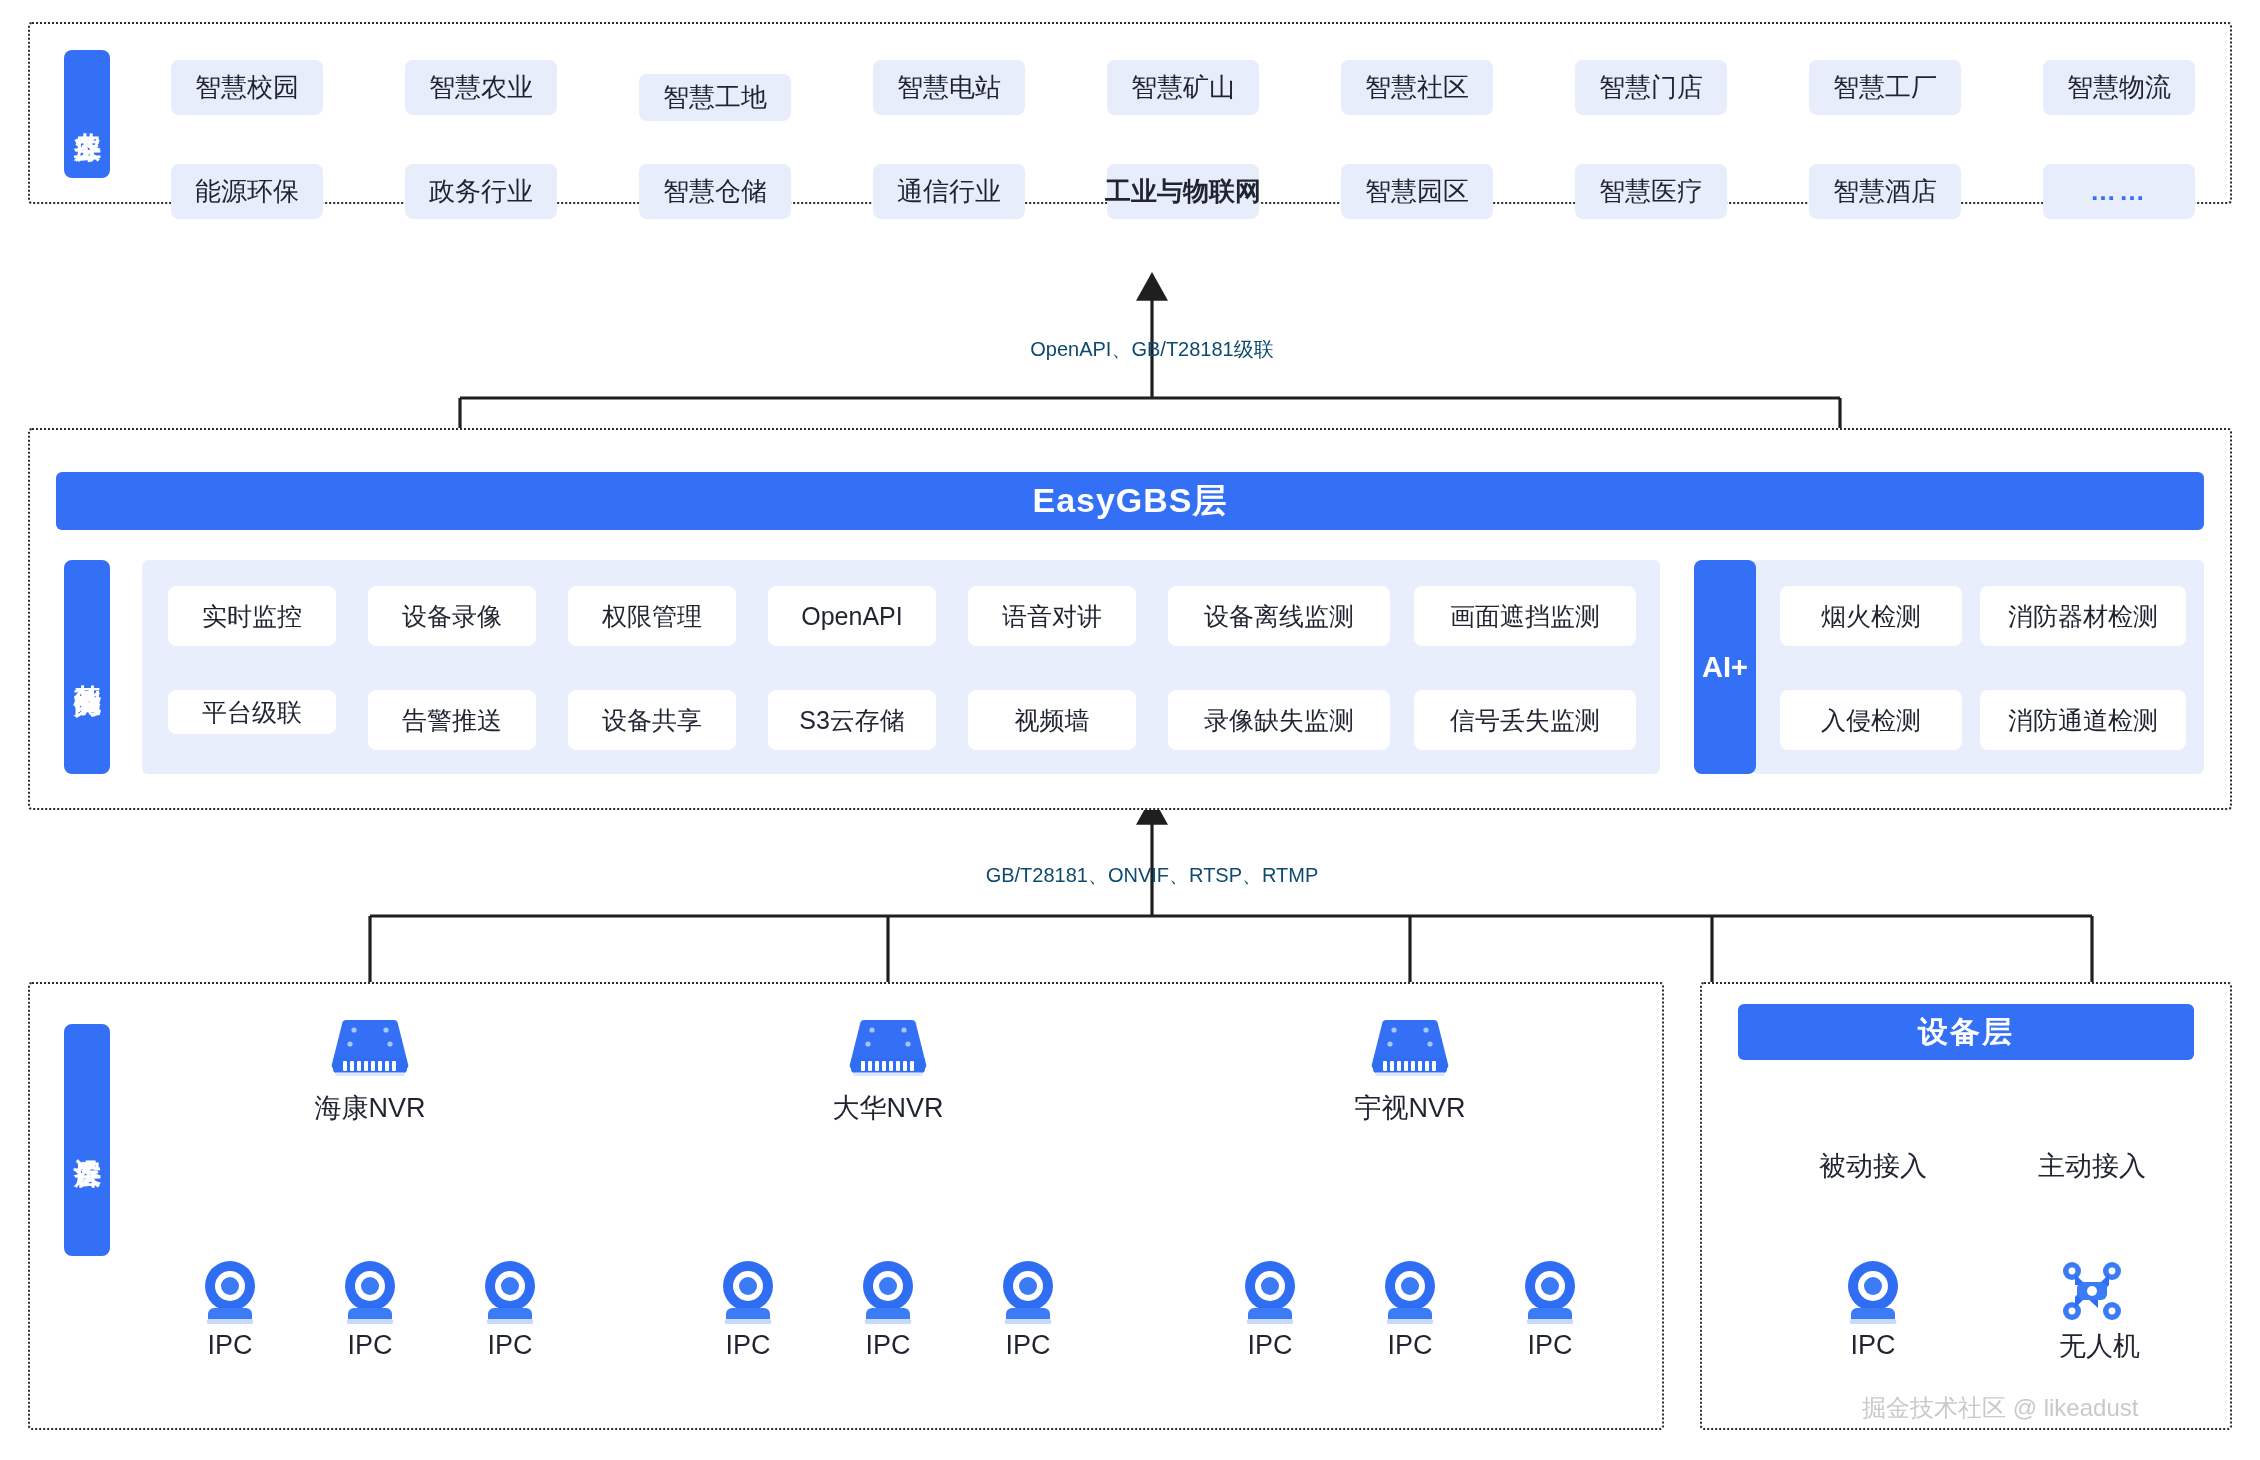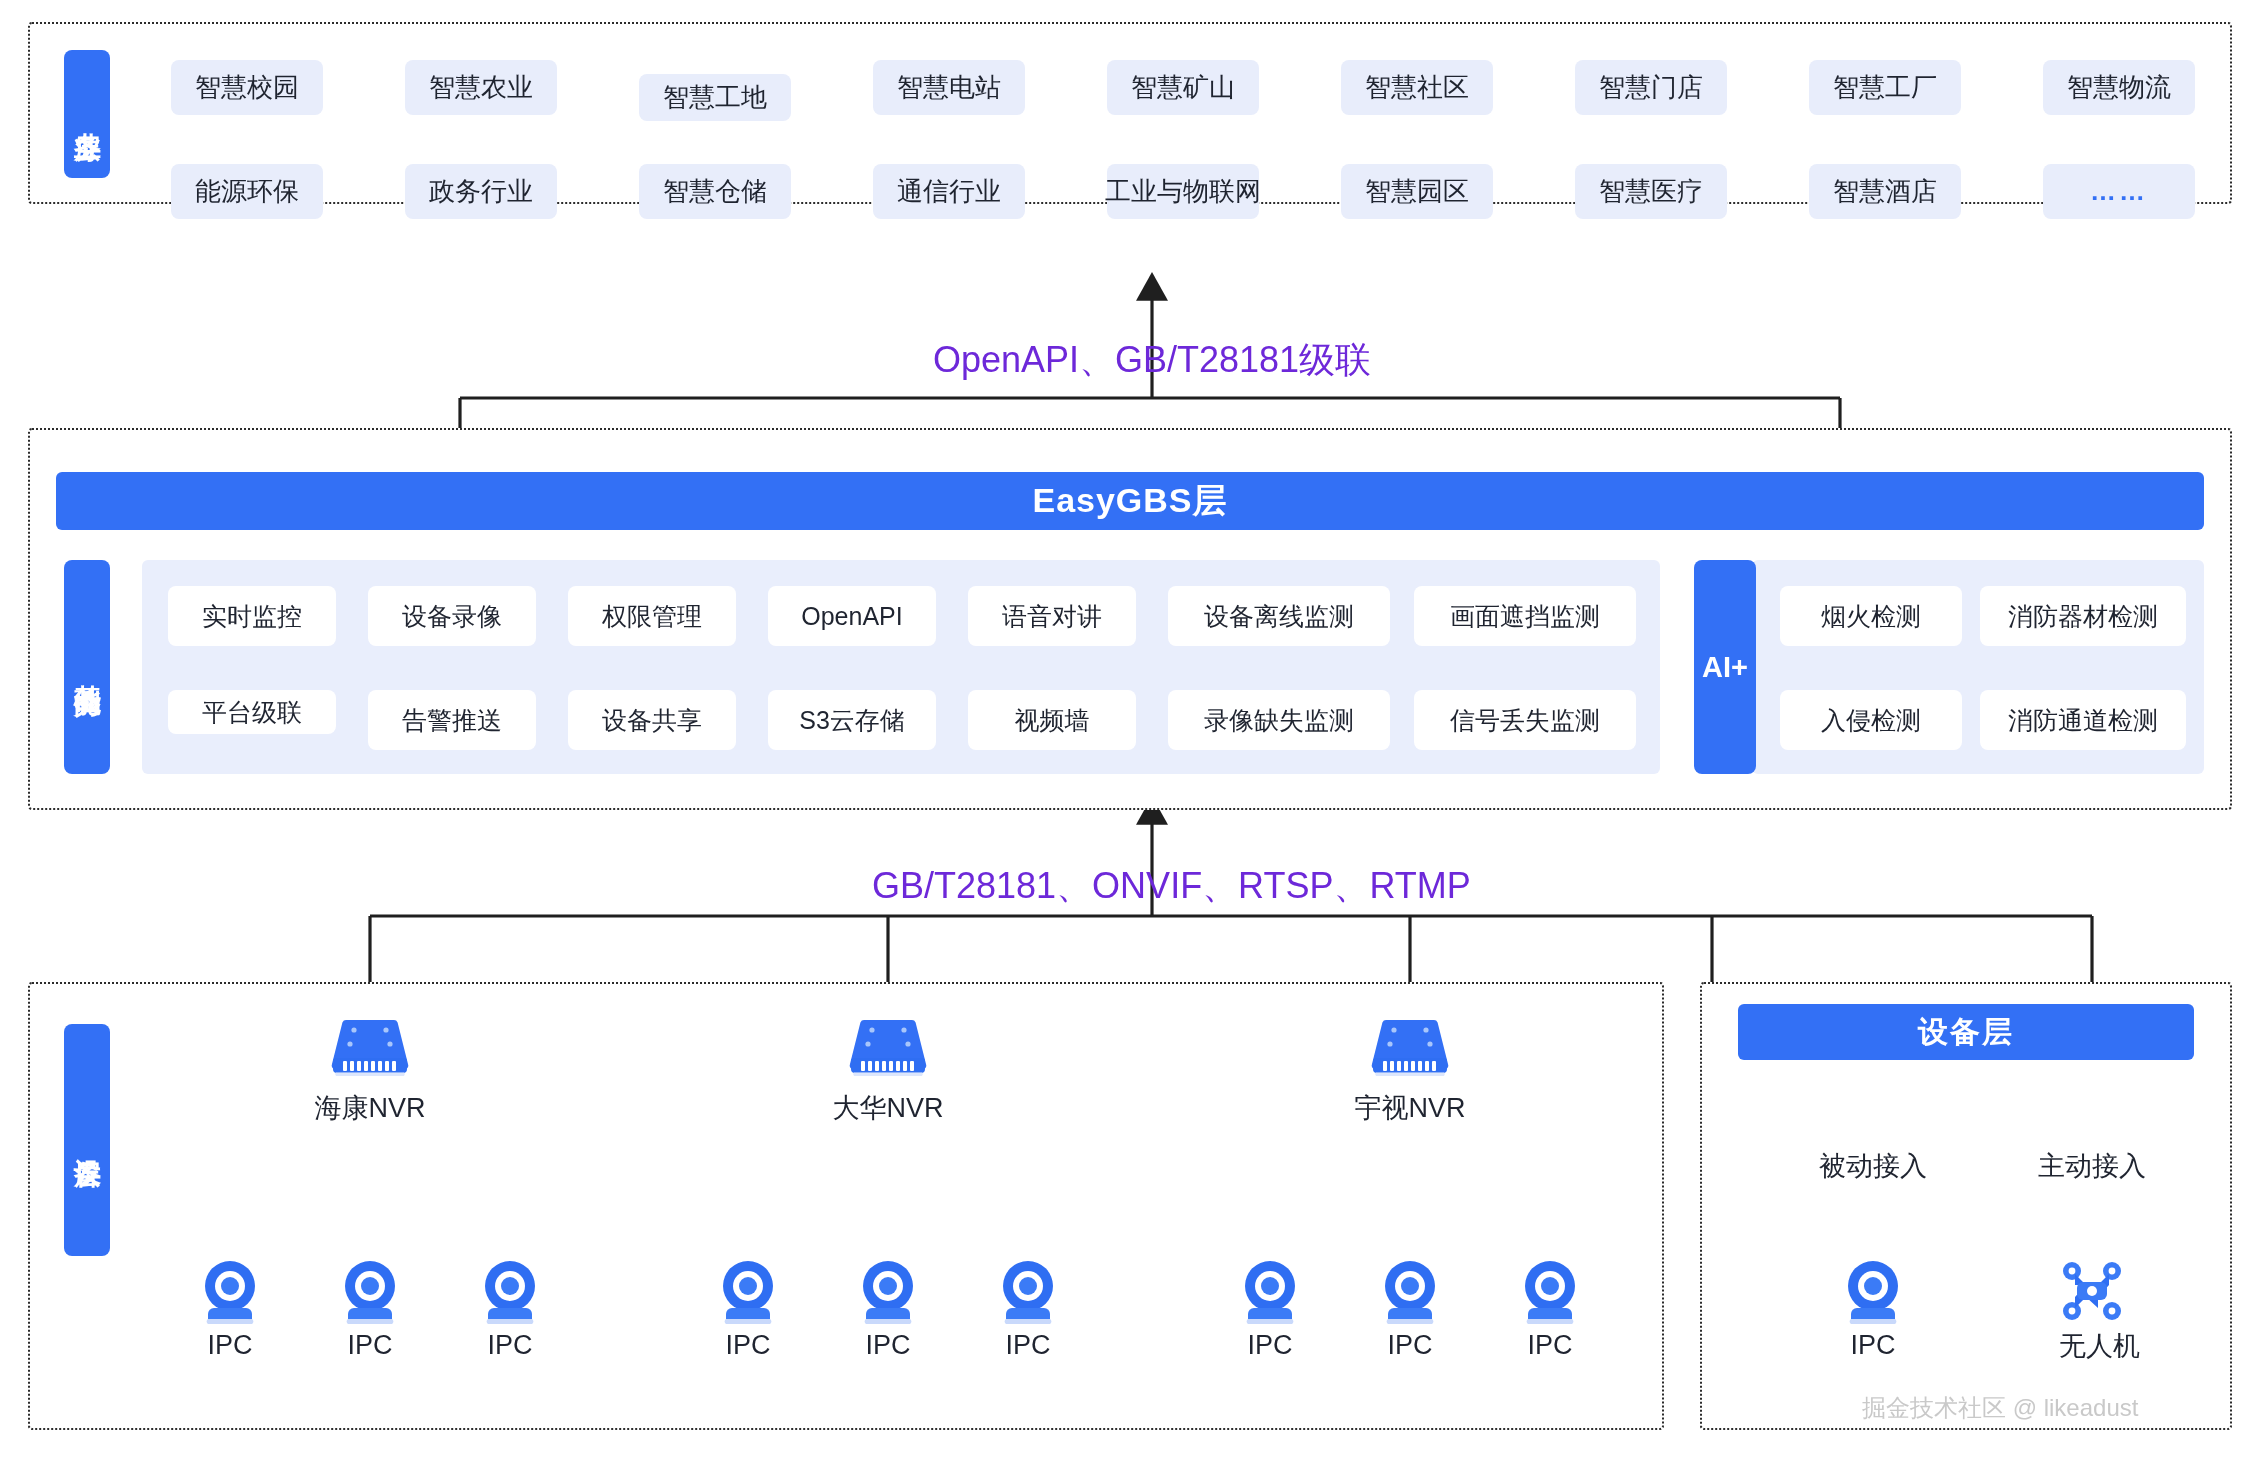--- a/index.html
+++ b/index.html
@@ -90,22 +90,22 @@
     font-weight:700;
     display:flex;align-items:center;justify-content:center;
   }
 
   
   svg.wires{ position:absolute; left:0; top:0; width:2260px; height:1460px; pointer-events:none; }
 
   
   .wirecap{
     position:absolute;
-    font-size:36px;
-    color:#6d28d9;
+    font-size:20px;
+    color:#0c4a6e;
     white-space:nowrap;
     text-align:center;
   }
 
   
   .node{ position:absolute; text-align:center; }
   .node .cap{
     font-size:27px; color:#1f2430; white-space:nowrap; margin-top:4px;
   }
   .icon-nvr{ width:84px; height:72px; display:block; margin:0 auto; }
@@ -210,21 +210,21 @@
   <div class="chip" style="left:1107px; top:60px; width:152px; height:55px;">智慧矿山</div>
   <div class="chip" style="left:1341px; top:60px; width:152px; height:55px;">智慧社区</div>
   <div class="chip" style="left:1575px; top:60px; width:152px; height:55px;font-family:Liberation Mono, monospace;">智慧门店</div>
   <div class="chip" style="left:1809px; top:60px; width:152px; height:55px;">智慧工厂</div>
   <div class="chip" style="left:2043px; top:60px; width:152px; height:55px;">智慧物流</div>
 
   <div class="chip" style="left:171px; top:164px; width:152px; height:55px;">能源环保</div>
   <div class="chip" style="left:405px; top:164px; width:152px; height:55px;">政务行业</div>
   <div class="chip" style="left:639px; top:164px; width:152px; height:55px;">智慧仓储</div>
   <div class="chip" style="left:873px; top:164px; width:152px; height:55px;">通信行业</div>
-  <div class="chip" style="left:1107px; top:164px; width:152px; height:55px;">工业与物联网</div>
+  <div class="chip" style="left:1107px; top:164px; width:152px; height:55px;font-weight:bold;">工业与物联网</div>
   <div class="chip" style="left:1341px; top:164px; width:152px; height:55px;">智慧园区</div>
   <div class="chip" style="left:1575px; top:164px; width:152px; height:55px;">智慧医疗</div>
   <div class="chip" style="left:1809px; top:164px; width:152px; height:55px;">智慧酒店</div>
   <div class="chip dots" style="left:2043px; top:164px; width:152px; height:55px;">……</div>
 
   <div class="wirecap" style="left:902px; top:336px; width:500px;">OpenAPI、GB/T28181级联</div>
 
   <div class="panel" style="left:28px; top:428px; width:2204px; height:382px;"></div>
 
   <div class="gbsbar" style="left:56px; top:472px; width:2148px; height:58px;">EasyGBS层</div>

